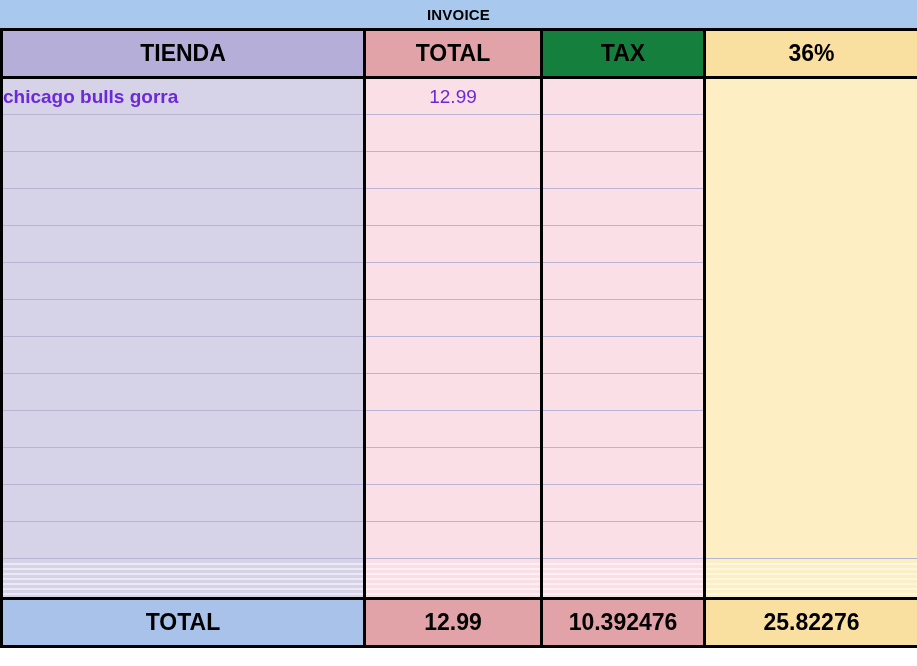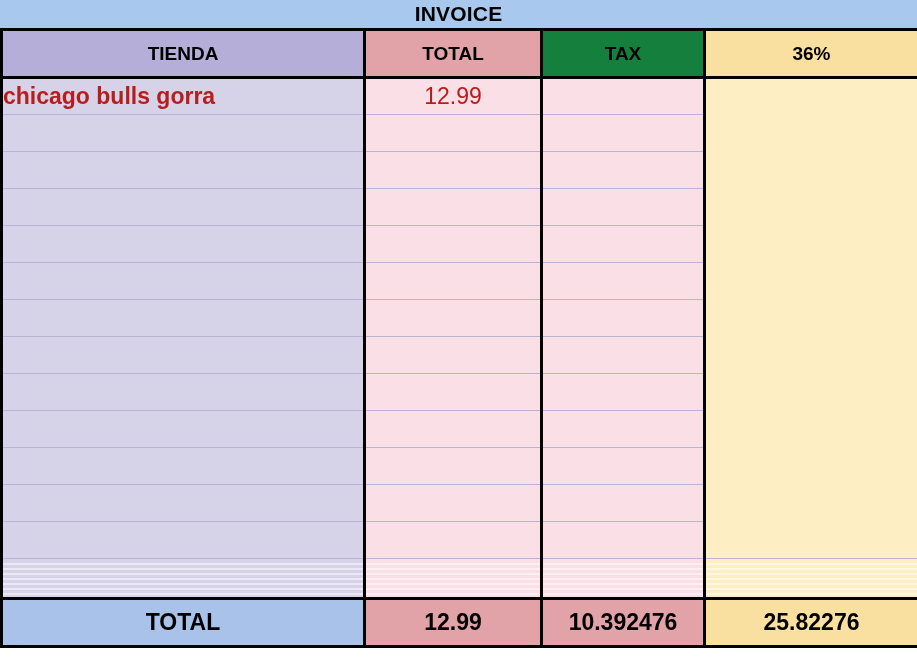--- a/index.html
+++ b/index.html
@@ -19,21 +19,21 @@
     height: 666px;
     box-sizing: border-box;
   }
   
   .title-band {
     height: 28px;
     background: #a8c8ee;
     display: flex;
     align-items: center;
     justify-content: center;
-    font-size: 21px;
+    font-size: 15px;
     font-weight: bold;
     color: #000;
     letter-spacing: 0.2px;
   }
   
   table.invoice {
     border-collapse: collapse;
     table-layout: fixed;
     width: 917px;
   }
@@ -43,42 +43,42 @@
     box-sizing: border-box;
   }
   col.c-tienda { width: 363px; }
   col.c-total  { width: 177px; }
   col.c-tax    { width: 163px; }
   col.c-pct    { width: 214px; }
 
   
   tr.head th {
     height: 48px;
-    font-size: 19px;
+    font-size: 23px;
     font-weight: bold;
     text-align: center;
     vertical-align: middle;
     border: 3px solid #000;
     color: #000;
   }
   th.h-tienda { background: #b4aed8; }
   th.h-total  { background: #e2a3a8; }
   th.h-tax    { background: #15803d; }
   th.h-pct    { background: #fae0a0; }
 
   
   tr.body-row td {
     height: 37px;
     vertical-align: middle;
     border-left: 3px solid #000;
     border-right: 3px solid #000;
     border-top: 1px solid #b9b4d4;
     border-bottom: 1px solid #b9b4d4;
-    font-size: 23px;
-    color: #b91c1c;
+    font-size: 19px;
+    color: #6d28d9;
   }
   td.d-tienda {
     background: #d6d2e8;
     padding-left: 6px;
     font-weight: bold;
     font-size: 16px;
     text-align: left;
     border-left: 3px solid #000;
     border-right: 1px solid #b9b4d4;
   }

